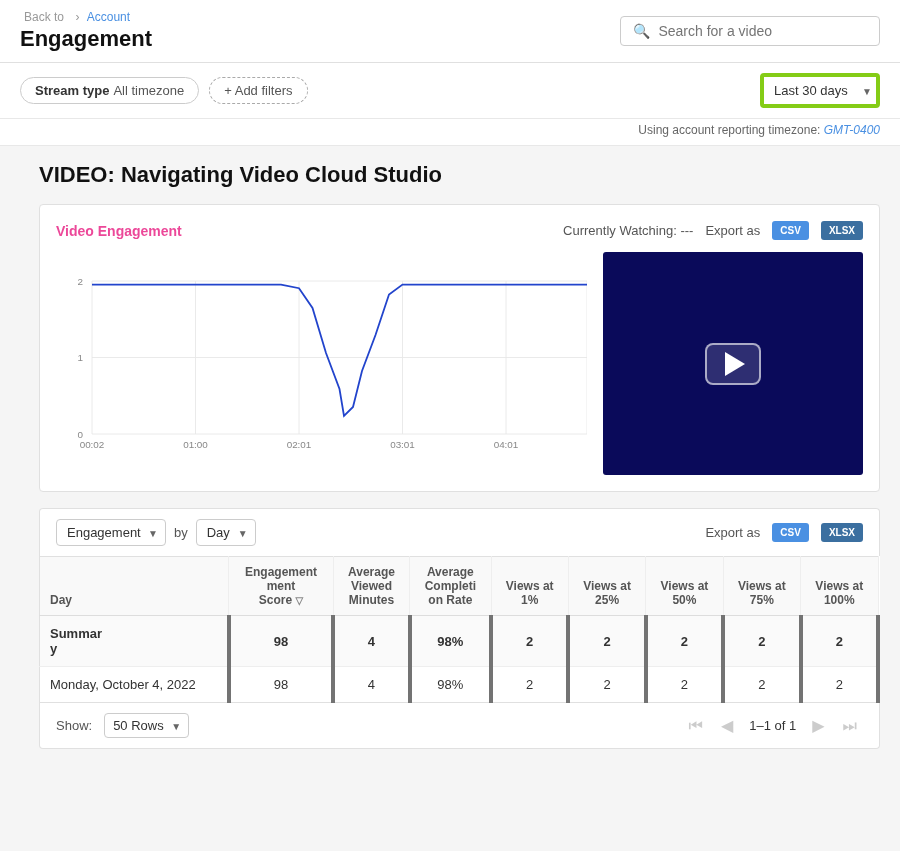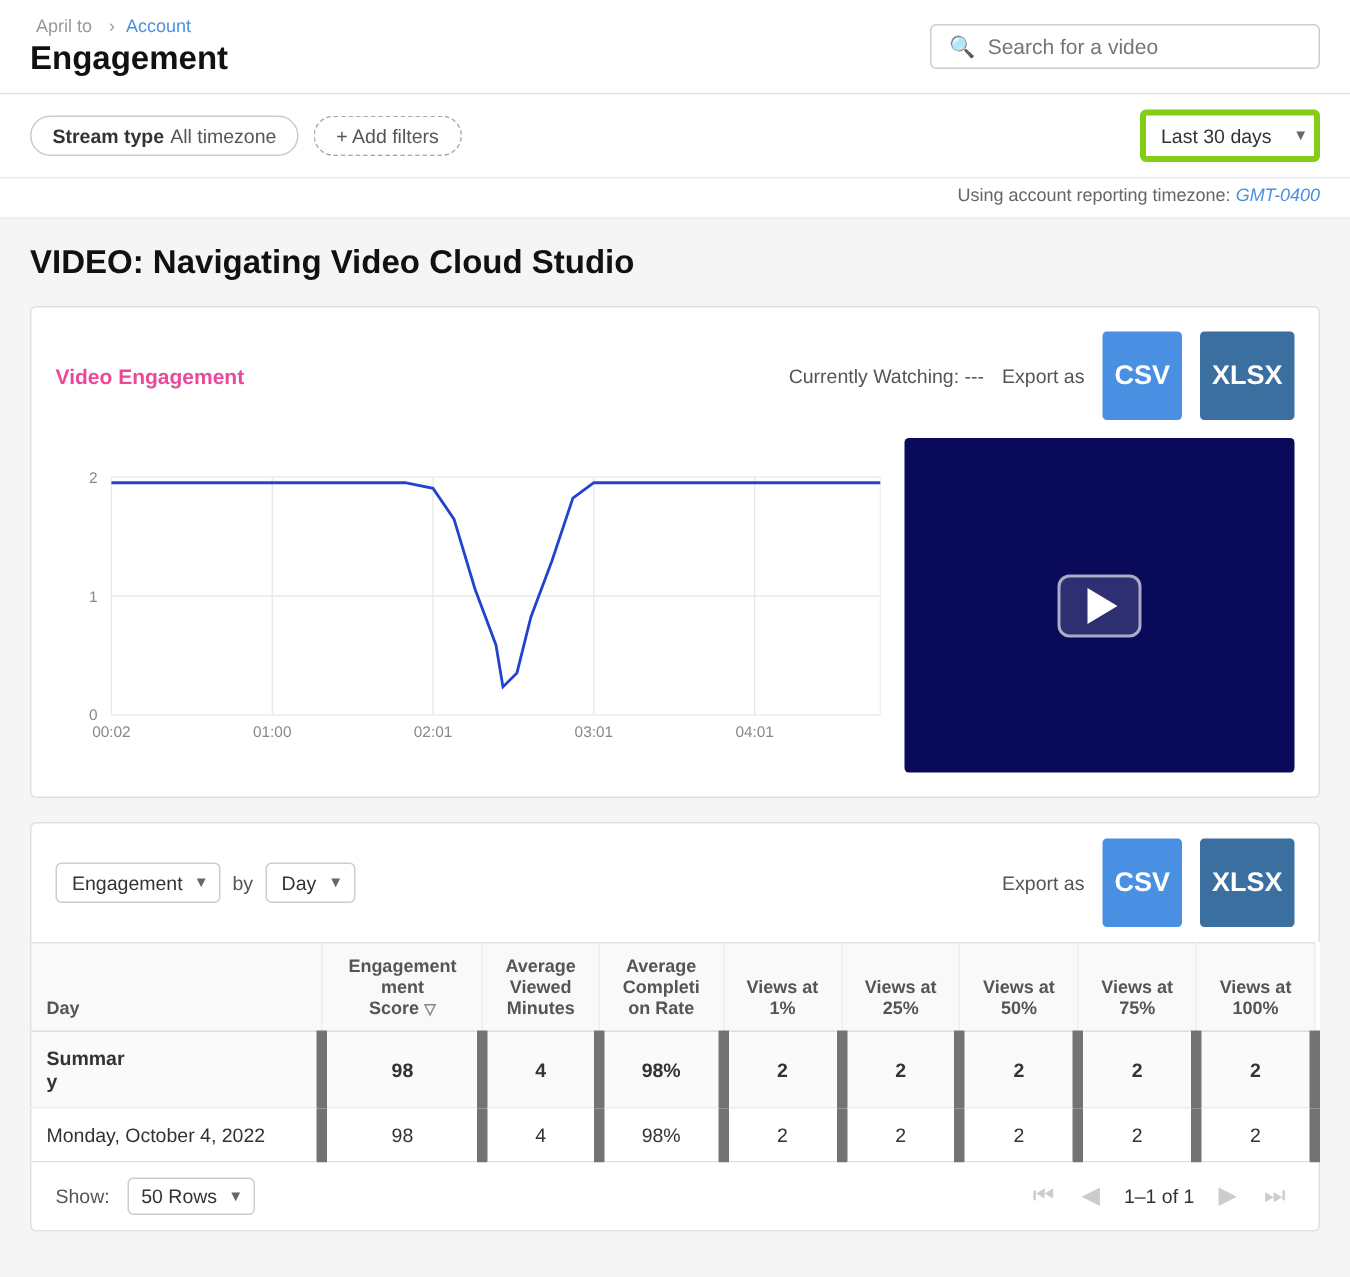--- a/index.html
+++ b/index.html
@@ -23,71 +23,71 @@
     .add-filters-btn { border: 1px dashed #aaa; border-radius: 20px; padding: 5px 14px; background: #fff; font-size: 13px; cursor: pointer; color: #555; display: flex; align-items: center; gap: 4px; }
 
     .filters-right { display: flex; align-items: center; gap: 8px; }
     .date-range-select { border: 4px solid #84cc16; border-radius: 4px; padding: 6px 28px 6px 10px; font-size: 13px; background: #fff; cursor: pointer; appearance: none; color: #333; }
     .select-wrapper { position: relative; display: inline-block; }
     .select-wrapper::after { content: '▼'; position: absolute; right: 8px; top: 50%; transform: translateY(-50%); font-size: 10px; color: #666; pointer-events: none; }
 
     .timezone-bar { background: #fff; padding: 4px 20px 8px 20px; text-align: right; font-size: 12px; color: #666; border-bottom: 1px solid #e8e8e8; }
     .timezone-bar a { color: #4A90E2; text-decoration: none; font-style: italic; }
 
-    .main-content { padding: 16px 20px; }
+    .main-content { padding: 16px 20px; margin-left: 19px; }
     .video-title { font-size: 22px; font-weight: 700; color: #111; margin-bottom: 16px; }
 
     .chart-card { background: #fff; border: 1px solid #e0e0e0; border-radius: 4px; padding: 16px; margin-bottom: 16px; }
     .chart-card-header { display: flex; align-items: center; justify-content: space-between; margin-bottom: 12px; }
     .chart-card-title { font-size: 14px; font-weight: 600; color: #ec4899; }
     .chart-header-right { display: flex; align-items: center; gap: 12px; font-size: 13px; color: #555; }
     .export-label { color: #555; }
-    .export-btn { padding: 19px 8px; border-radius: 3px; font-size: 18px; font-weight: 600; cursor: pointer; border: none; }
+    .export-btn { padding: 4px 8px; border-radius: 3px; font-size: 10px; font-weight: 600; cursor: pointer; border: none; }
     .csv-btn { background: #4A90E2; color: #fff; }
     .xlsx-btn { background: #3b6fa0; color: #fff; }
 
     .chart-and-video { display: flex; gap: 16px; }
     .chart-area { flex: 1; position: relative; }
 
     svg.engagement-chart { width: 100%; height: 220px; }
 
     .video-preview { width: 260px; min-width: 260px; background: #0a0a5a; border-radius: 3px; display: flex; align-items: center; justify-content: center; }
     .play-btn-circle { width: 56px; height: 42px; background: rgba(255,255,255,0.15); border: 2px solid rgba(255,255,255,0.6); border-radius: 8px; display: flex; align-items: center; justify-content: center; }
     .play-triangle { width: 0; height: 0; border-top: 12px solid transparent; border-bottom: 12px solid transparent; border-left: 20px solid #fff; margin-left: 4px; }
 
     .table-controls { background: #fff; border: 1px solid #e0e0e0; border-radius: 4px 4px 0 0; padding: 10px 16px; display: flex; align-items: center; justify-content: space-between; margin-bottom: 0; border-bottom: none; }
     .table-controls-left { display: flex; align-items: center; gap: 8px; }
     .engagement-select, .day-select { border: 1px solid #ccc; border-radius: 4px; padding: 5px 24px 5px 10px; font-size: 13px; background: #fff; cursor: pointer; appearance: none; color: #333; }
     .by-label { font-size: 13px; color: #555; }
 
     .data-table { width: 100%; border-collapse: collapse; background: #fff; border: 1px solid #e0e0e0; }
     .data-table th { background: #f9f9f9; border-bottom: 1px solid #ddd; border-right: 1px solid #eee; padding: 8px 10px; font-size: 12px; font-weight: 600; color: #555; text-align: center; vertical-align: bottom; }
     .data-table th:first-child { text-align: left; }
-    .data-table td { border-bottom: 1px solid #eee; border-right: 7px solid #737373; padding: 10px 10px; font-size: 13px; text-align: center; color: #333; }
+    .data-table td { border-bottom: 1px solid #eee; border-right: 4px solid #737373; padding: 10px 10px; font-size: 13px; text-align: center; color: #333; }
     .data-table td:first-child { text-align: left; }
     .data-table tr.summary-row td { font-weight: 700; background: #fafafa; }
     .data-table tr:last-child td { border-bottom: none; }
 
     .sort-arrow { font-size: 10px; color: #888; }
 
     .pagination-bar { background: #fff; border: 1px solid #e0e0e0; border-top: none; border-radius: 0 0 4px 4px; padding: 10px 16px; display: flex; align-items: center; gap: 12px; }
     .show-label { font-size: 13px; color: #555; }
     .rows-select { border: 1px solid #ccc; border-radius: 4px; padding: 4px 24px 4px 8px; font-size: 13px; background: #fff; cursor: pointer; appearance: none; color: #333; }
     .pagination-controls { display: flex; align-items: center; gap: 6px; margin-left: auto; }
     .page-info { font-size: 13px; color: #333; padding: 0 4px; text-align: center; }
     .page-nav-btn { background: #fff; border: none; cursor: pointer; padding: 4px 6px; color: #555; font-size: 16px; line-height: 1; }
     .page-nav-btn:disabled { color: #ccc; cursor: default; }
   </style>
 </head>
 <body>
 
 <div class="top-header">
   <div>
     <div class="breadcrumb">
-      <span>April to</span>
+      <span>Back to</span>
       <span> › </span>
       <a href="#">Account</a>
     </div>
     <div class="page-title">Engagement</div>
   </div>
   <div class="search-box">
     <span class="search-icon-char">🔍</span>
     <input type="text" placeholder="Search for a video" style="">
   </div>
 </div>

